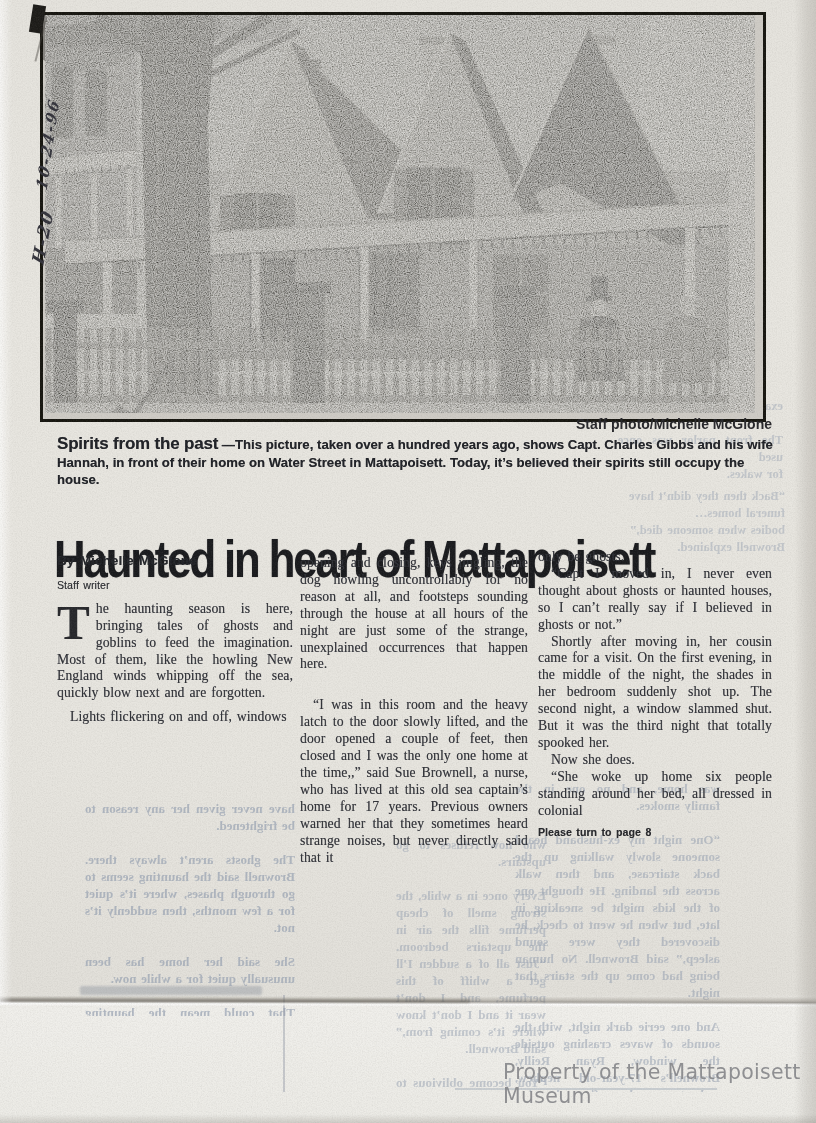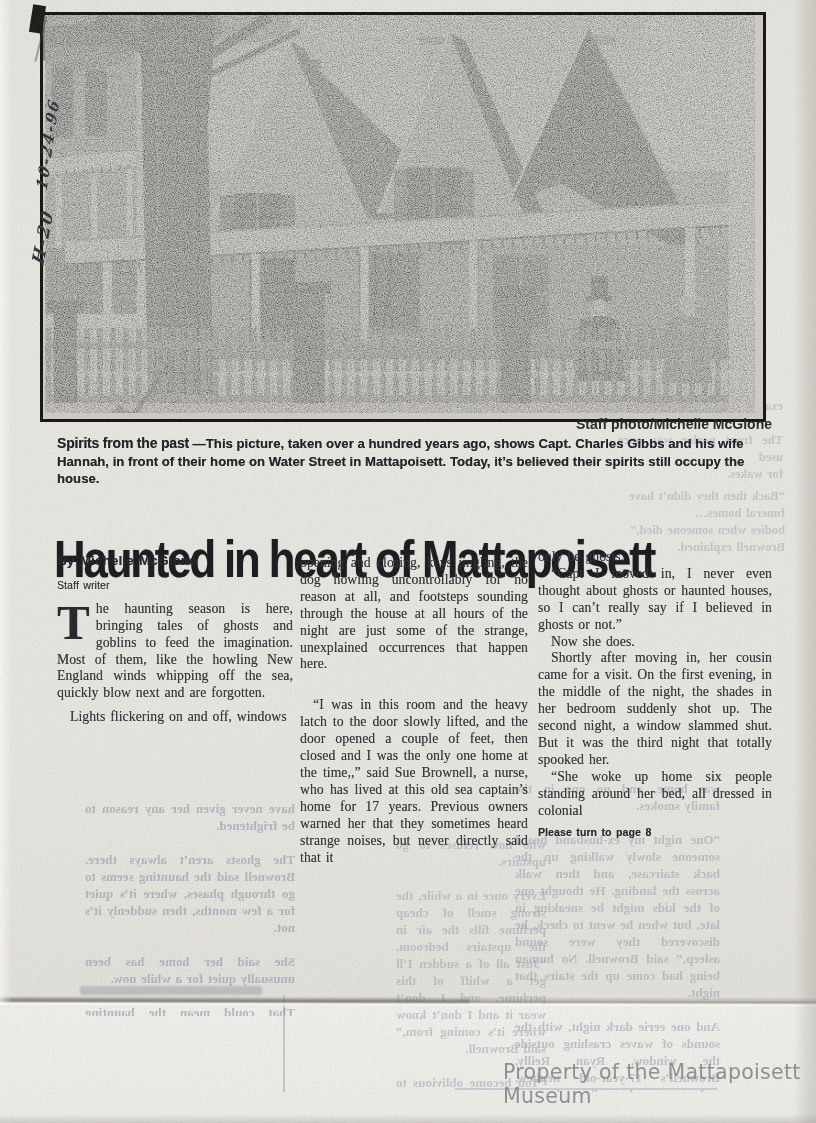--- a/index.html
+++ b/index.html
@@ -18,21 +18,21 @@
   
   .photo-frame{position:absolute;left:40px;top:12px;width:720px;height:404px;
       border:3px solid #16150f;background:#cfccc6;z-index:3;}
   .photo-frame svg{display:block;}
   .credit{position:absolute;left:472px;top:416px;width:300px;text-align:right;
       font-family:"Liberation Sans",sans-serif;font-weight:700;font-size:14px;color:#26262a;z-index:3;}
   
   .caption{position:absolute;left:57px;top:435px;width:716px;z-index:3;
       font-family:"Liberation Sans",sans-serif;font-weight:700;font-size:13.2px;line-height:17.6px;
       color:#1f2126;text-shadow:0 0 .4px rgba(30,30,40,.6);}
-  .caption .lead{font-size:14px;letter-spacing:-.2px;}
+  .caption .lead{font-size:17px;letter-spacing:-.2px;}
   
   .headline{position:absolute;left:54px;top:494px;z-index:3;white-space:nowrap;
       font-family:"Liberation Sans",sans-serif;font-weight:700;font-size:52px;letter-spacing:-2.5px;
       color:#191a1d;transform:scaleX(.84);transform-origin:left top;
       text-shadow:0 0 1px rgba(20,20,25,.45);}
   
   .col{position:absolute;z-index:3;text-align:justify;color:#303238;
       font-size:13.6px;line-height:16.9px;word-spacing:1.4px;letter-spacing:.1px;
       text-shadow:.2px .2px .3px rgba(50,50,60,.5);}
   #col1{left:57px;top:553px;width:236px;}
@@ -305,22 +305,22 @@
   </div>
 
   <div class="col" id="col2">
     <p class="para">opening and closing, keys jingling, the dog howling uncontrollably for no reason at all, and footsteps sounding through the house at all hours of the night are just some of the strange, unexplained occurrences that happen here.</p>
     <p class="para biggap ind">“I was in this room and the heavy latch to the door slowly lifted, and the door opened a couple of feet, then closed and I was the only one home at the time,,” said Sue Brownell, a nurse, who has lived at this old sea captain’s home for 17 years. Previous owners warned her that they sometimes heard strange noises, but never directly said that it</p>
   </div>
 
   <div class="col" id="col3">
     <p class="para">only be ghosts.</p>
     <p class="para ind">“Capt I moved in, I never even thought about ghosts or haunted houses, so I can’t really say if I believed in ghosts or not.”</p>
+    <p class="para ind">Shortly after moving in, her cousin came for a visit. On the first evening, in the middle of the night, the shades in her bedroom suddenly shot up. The second night, a window slammed shut. But it was the third night that totally spooked her.</p>
     <p class="para ind">Now she does.</p>
-    <p class="para ind">Shortly after moving in, her cousin came for a visit. On the first evening, in the middle of the night, the shades in her bedroom suddenly shot up. The second night, a window slammed shut. But it was the third night that totally spooked her.</p>
     <p class="para ind">“She woke up home six people standing around her bed, all dressed in colonial</p>
     <div class="turnline">Please turn to page 8</div>
   </div>
 
   <div class="fold"></div>
   <div class="fold-dark"></div>
 
   <div class="wm-line"></div>
   <div class="watermark">Property of the Mattapoisett Museum</div>
 

